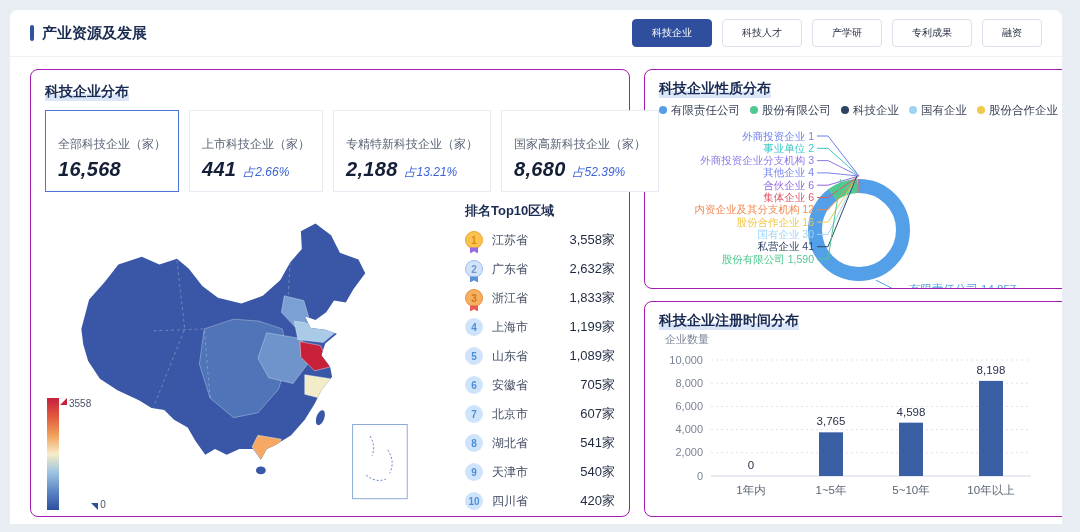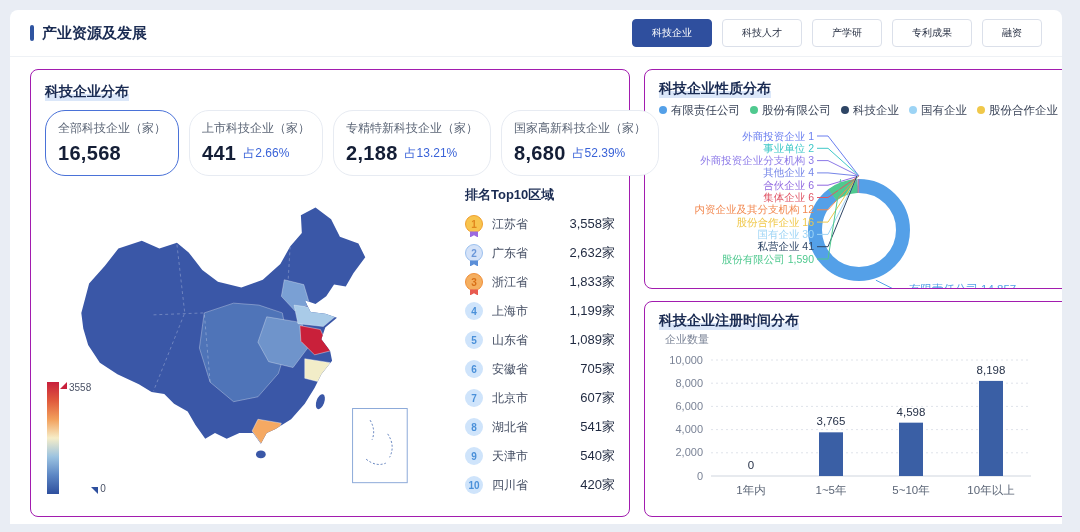--- a/index.html
+++ b/index.html
@@ -14,24 +14,24 @@
   .tab.active { background:#2f4f9e; border-color:#2f4f9e; color:#fff; }
   .main { display:flex; gap:14px; padding:12px 20px 14px; }
   .panel { border:1px solid #a21caf; border-radius:8px; background:#fff; }
   .panel-title { display:inline-block; font-size:14px; font-weight:bold; color:#1a2b52; background:linear-gradient(transparent 62%, #dbe7f9 62%); line-height:1.35; }
   .panel-left { width:600px; height:448px; padding:12px 14px; position:relative; }
   .right-col { flex:1; display:flex; flex-direction:column; gap:12px; }
   .panel-nature { height:220px; padding:9px 14px 0; overflow:hidden; }
   .panel-time { height:216px; padding:9px 14px 0; overflow:hidden; }
   
   .stat-cards { display:flex; gap:10px; margin-top:9px; }
-  .stat-card { flex:1; border:1px solid #e7ebf2; border-radius:20px; padding:9px 12px 10px; background:#fff; cursor:pointer; }
+  .stat-card { flex:1; border:1px solid #e7ebf2; border-radius:0; padding:25px 12px 10px; background:#fff; cursor:pointer; }
   .stat-card.selected { border-color:#4a72d8; }
   .stat-label { font-size:12px; color:#5b6576; white-space:nowrap; }
-  .stat-row { margin-top:5px; display:flex; align-items:center; }
+  .stat-row { margin-top:5px; display:flex; align-items:flex-end;font-style:italic; }
   .stat-value { font-size:20px; font-weight:bold; color:#141e36; letter-spacing:.3px; }
   .stat-pct { font-size:12px; color:#3a63d8; margin-left:7px; }
   
   .left-body { display:flex; margin-top:4px; }
   .map-wrap { flex:1; position:relative; }
   .map-wrap svg { display:block; margin-top:8px; }
   .color-legend { position:absolute; left:2px; bottom:16px; width:60px; }
   .cl-row { display:flex; align-items:flex-start; }
   .cl-bar { width:12px; height:112px; background:linear-gradient(#c8203c,#e05a3c,#f2a05c,#f6edc8,#9cc3e0,#5c86c4,#2e4f9e); }
   .cl-col { display:flex; flex-direction:row; justify-content:space-between; height:112px; margin-left:1px; }

